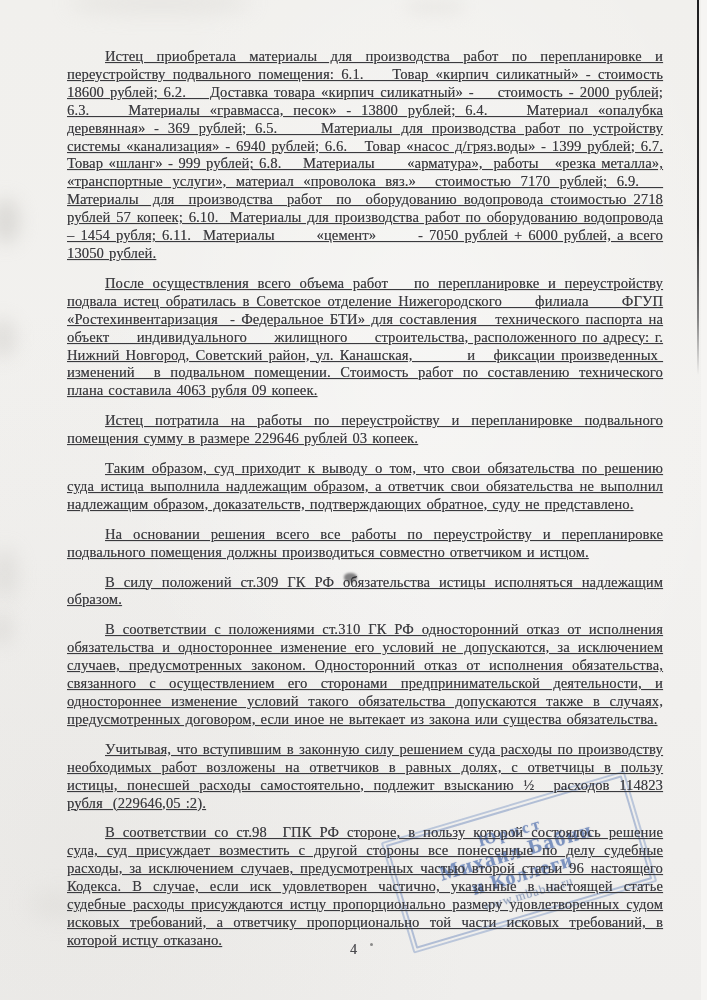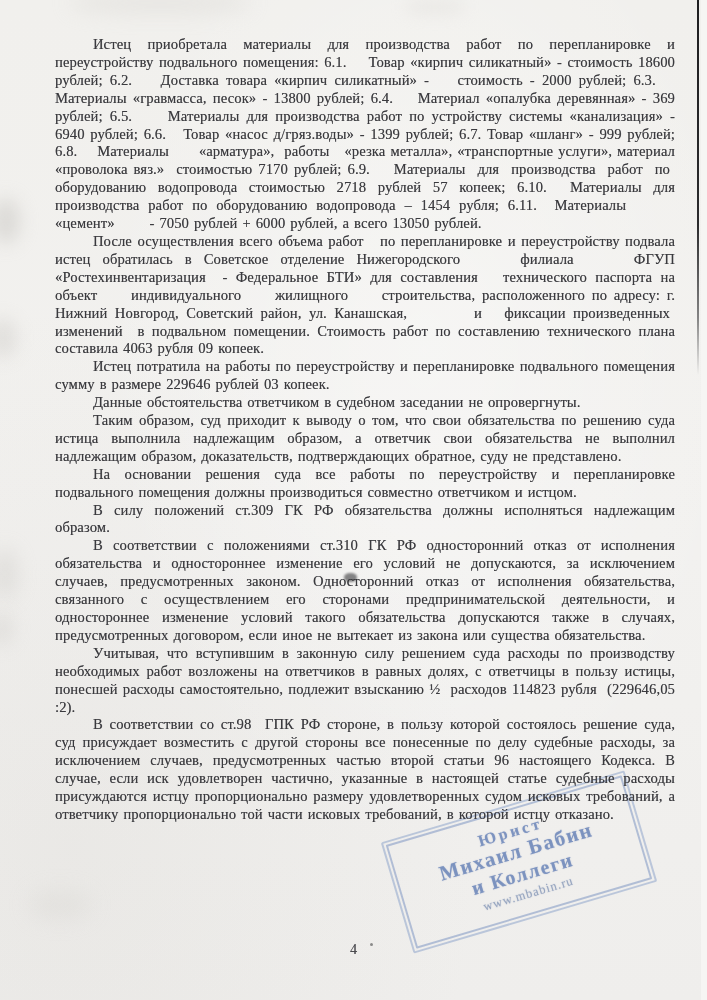--- a/index.html
+++ b/index.html
@@ -19,21 +19,21 @@
     position:absolute;
     left:55px;top:36px;width:620px;
     font-size:14.5px;line-height:17.9px;
     color:#3a3a3e;
     text-align:justify;
     letter-spacing:0.15px;
     word-spacing:1.2px;
     text-shadow:0.2px 0.2px 0.55px rgba(50,50,55,0.55);
     z-index:3;
   }
-  .textblock p{margin:0;text-indent:38px;}
+  .textblock p{margin:12px;text-indent:38px;text-decoration:underline;}
   .page-number{
     position:absolute;
     left:0;right:0;top:942px;
     text-align:center;
     font-size:14px;color:#4a4a4e;
     text-shadow:0.2px 0.2px 0.5px rgba(50,50,55,0.5);
     z-index:3;
   }
   
   .stamp{
@@ -120,24 +120,23 @@
       <div class="stamp-name">Михаил Бабин</div>
       <div class="stamp-subtitle">и Коллеги</div>
       <div class="stamp-url">www.mbabin.ru</div>
     </div>
   </div>
 
   <div class="textblock">
     <p>Истец приобретала материалы для производства работ по&nbsp;перепланировке и переустройству подвального помещения: 6.1.&nbsp;&nbsp;&nbsp; Товар «кирпич силикатный» - стоимость 18600 рублей; 6.2.&nbsp;&nbsp;&nbsp; Доставка товара «кирпич силикатный» -&nbsp;&nbsp;&nbsp; стоимость - 2000 рублей; 6.3.&nbsp;&nbsp;&nbsp; Материалы «гравмасса, песок» - 13800 рублей; 6.4.&nbsp;&nbsp;&nbsp; Материал «опалубка деревянная» - 369 рублей; 6.5.&nbsp;&nbsp;&nbsp;&nbsp; Материалы для производства работ по устройству системы «канализация» - 6940 рублей; 6.6.&nbsp;&nbsp; Товар «насос д/гряз.воды» - 1399 рублей; 6.7. Товар «шланг» - 999 рублей; 6.8.&nbsp;&nbsp;&nbsp; Материалы&nbsp;&nbsp;&nbsp;&nbsp;&nbsp; «арматура»,&nbsp; работы&nbsp;&nbsp; «резка металла», «транспортные услуги», материал «проволока вяз.»&nbsp; стоимостью 7170 рублей; 6.9.&nbsp;&nbsp;&nbsp; Материалы&nbsp; для&nbsp; производства&nbsp; работ&nbsp; по&nbsp; оборудованию&nbsp;водопровода стоимостью 2718 рублей 57 копеек; 6.10.&nbsp; Материалы для производства работ по оборудованию водопровода – 1454 рубля; 6.11.&nbsp; Материалы&nbsp;&nbsp;&nbsp;&nbsp;&nbsp;&nbsp; «цемент»&nbsp;&nbsp;&nbsp;&nbsp;&nbsp;&nbsp; - 7050 рублей + 6000 рублей, а всего 13050 рублей.</p>
     <p>После осуществления всего объема работ&nbsp;&nbsp; по перепланировке и переустройству подвала истец обратилась в Советское отделение Нижегородского&nbsp;&nbsp;&nbsp;&nbsp; филиала&nbsp;&nbsp;&nbsp;&nbsp; ФГУП «Ростехинвентаризация&nbsp; - Федеральное БТИ» для составления&nbsp;&nbsp; технического паспорта на объект&nbsp;&nbsp;&nbsp;&nbsp; индивидуального&nbsp;&nbsp;&nbsp;&nbsp; жилищного&nbsp;&nbsp;&nbsp;&nbsp; строительства,&nbsp;расположенного по адресу: г. Нижний Новгород, Советский район, ул. Канашская,&nbsp;&nbsp;&nbsp;&nbsp;&nbsp;&nbsp;&nbsp;&nbsp; и&nbsp;&nbsp; фиксации произведенных&nbsp; изменений&nbsp; в подвальном помещении. Стоимость работ по составлению технического плана составила 4063 рубля 09 копеек.</p>
     <p>Истец потратила на работы по переустройству и перепланировке подвального помещения сумму в размере 229646 рублей 03 копеек.</p>
-    <p>Данные обстоятельства ответчиком в судебном заседании не опровергнуты.</p>
     <p>Таким образом, суд приходит к выводу о том, что свои обязательства по решению суда истица выполнила надлежащим образом, а ответчик свои обязательства не выполнил надлежащим образом, доказательств, подтверждающих обратное, суду не представлено.</p>
-    <p>На основании решения суда все работы по переустройству и перепланировке подвального помещения должны производиться совместно ответчиком и истцом.</p>
-    <p>В силу положений ст.309 ГК РФ обязательства должны исполняться надлежащим образом.</p>
+    <p>На основании решения всего все работы по переустройству и перепланировке подвального помещения должны производиться совместно ответчиком и истцом.</p>
+    <p>В силу положений ст.309 ГК РФ обязательства истицы исполняться надлежащим образом.</p>
     <p>В соответствии с положениями ст.310 ГК РФ односторонний отказ от исполнения обязательства и одностороннее изменение его условий не допускаются, за исключением случаев, предусмотренных законом. Односторонний отказ от исполнения обязательства, связанного с осуществлением его сторонами предпринимательской деятельности, и одностороннее изменение условий такого обязательства допускаются также в случаях, предусмотренных договором, если иное не вытекает из закона или существа обязательства.</p>
     <p>Учитывая, что вступившим в законную силу решением суда расходы по производству необходимых работ возложены на ответчиков в равных долях, с ответчицы в пользу истицы, понесшей расходы самостоятельно, подлежит взысканию ½&nbsp; расходов 114823 рубля&nbsp; (229646,05 :2).</p>
     <p>В соответствии со ст.98&nbsp; ГПК РФ стороне, в пользу которой состоялось решение суда, суд присуждает возместить с другой стороны все понесенные по делу судебные расходы, за исключением случаев, предусмотренных частью второй статьи 96 настоящего Кодекса. В случае, если иск удовлетворен частично, указанные в настоящей статье судебные расходы присуждаются истцу пропорционально размеру удовлетворенных судом исковых требований, а ответчику пропорционально той части исковых требований, в которой истцу отказано.</p>
   </div>
 
   <div class="page-number">4</div>
 
 </div>
 
 </body></html>

